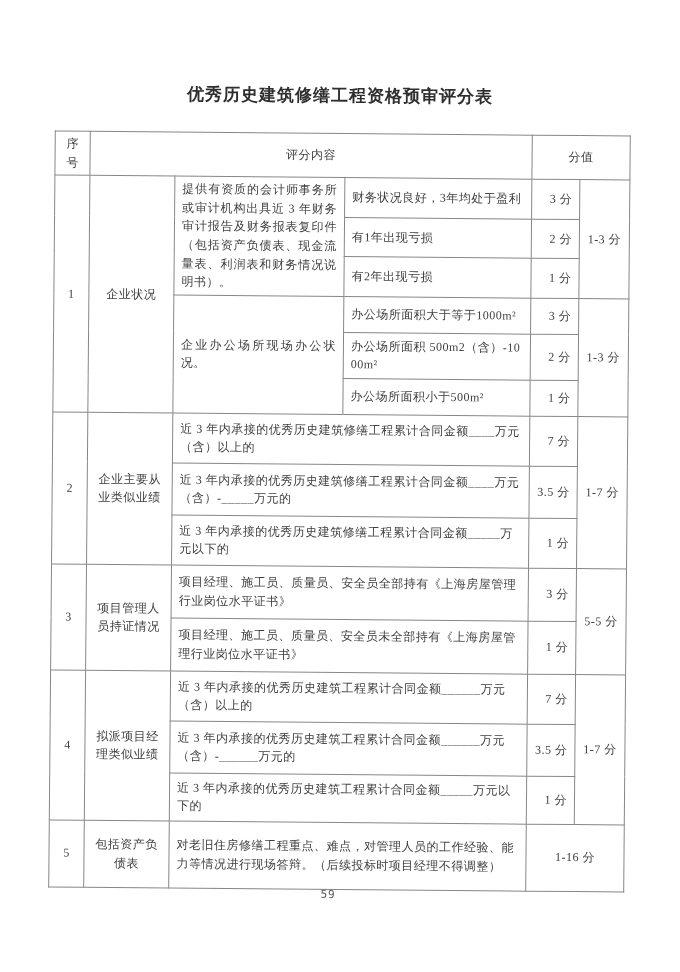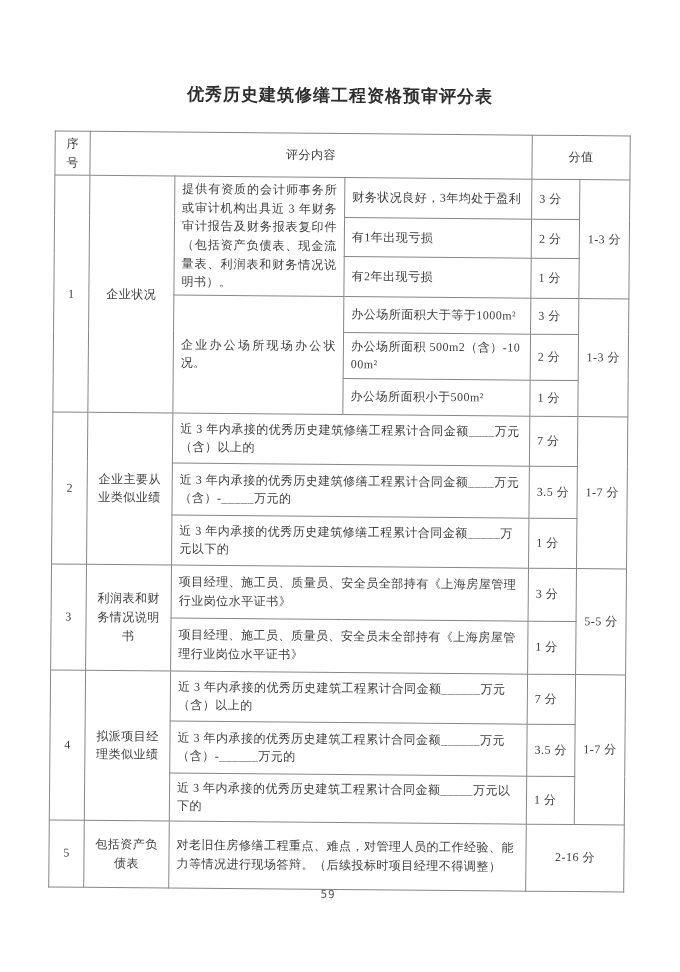--- a/index.html
+++ b/index.html
@@ -52,21 +52,21 @@
     text-align:center;
     padding:4px 9px;
     line-height:2.4;
   }
   td.desc-cell{
     text-align:justify;
     line-height:1.5;
   }
   td.cond-cell{ text-align:left; line-height:1.5; }
   td.wide-cell{ text-align:left; line-height:1.8; }
-  td.score-cell{ text-align:left; white-space:nowrap; padding:3px 2px; }
+  td.score-cell{ text-align:right; white-space:nowrap; padding:3px 2px; }
   td.range-cell{ text-align:center; white-space:nowrap; padding:3px 2px; }
   tr.h34{height:34px} tr.h37{height:37px} tr.h36{height:36px}
   tr.h46{height:46px} tr.h50{height:50px} tr.h52{height:52px}
   tr.h53{height:53px} tr.h48{height:48px} tr.h67{height:67px}
   .page-number{
     position:absolute;
     left:0;right:10px;
     top:888px;
     text-align:center;
     font-size:11px;
@@ -144,21 +144,21 @@
         <td class="wide-cell" colspan="2">近 3 年内承接的优秀历史建筑修缮工程累计合同金额____万元（含）-_____万元的</td>
         <td class="score-cell">3.5 分</td>
       </tr>
       <tr class="h50">
         <td class="wide-cell" colspan="2">近 3 年内承接的优秀历史建筑修缮工程累计合同金额_____万元以下的</td>
         <td class="score-cell">1 分</td>
       </tr>
 
       <tr class="h53">
         <td class="no-cell" rowspan="2">3</td>
-        <td class="cat-cell" rowspan="2">利润表和财务情况说明书</td>
+        <td class="cat-cell" rowspan="2">项目管理人员持证情况</td>
         <td class="wide-cell" colspan="2">项目经理、施工员、质量员、安全员全部持有《上海房屋管理行业岗位水平证书》</td>
         <td class="score-cell">3 分</td>
         <td class="range-cell" rowspan="2">5-5 分</td>
       </tr>
       <tr class="h53">
         <td class="wide-cell" colspan="2">项目经理、施工员、质量员、安全员未全部持有《上海房屋管理行业岗位水平证书》</td>
         <td class="score-cell">1 分</td>
       </tr>
 
       <tr class="h50">
@@ -174,21 +174,21 @@
       </tr>
       <tr class="h48">
         <td class="wide-cell" colspan="2">近 3 年内承接的优秀历史建筑工程累计合同金额_____万元以下的</td>
         <td class="score-cell">1 分</td>
       </tr>
 
       <tr class="h67">
         <td class="no-cell">5</td>
         <td class="cat-cell">包括资产负债表</td>
         <td class="wide-cell" colspan="2">对老旧住房修缮工程重点、难点，对管理人员的工作经验、能力等情况进行现场答辩。（后续投标时项目经理不得调整）</td>
-        <td class="range-cell" colspan="2">2-16 分</td>
+        <td class="range-cell" colspan="2">1-16 分</td>
       </tr>
 
     </tbody>
   </table>
 
   <div class="page-number">59</div>
 
 </div>
 
 </body></html>

